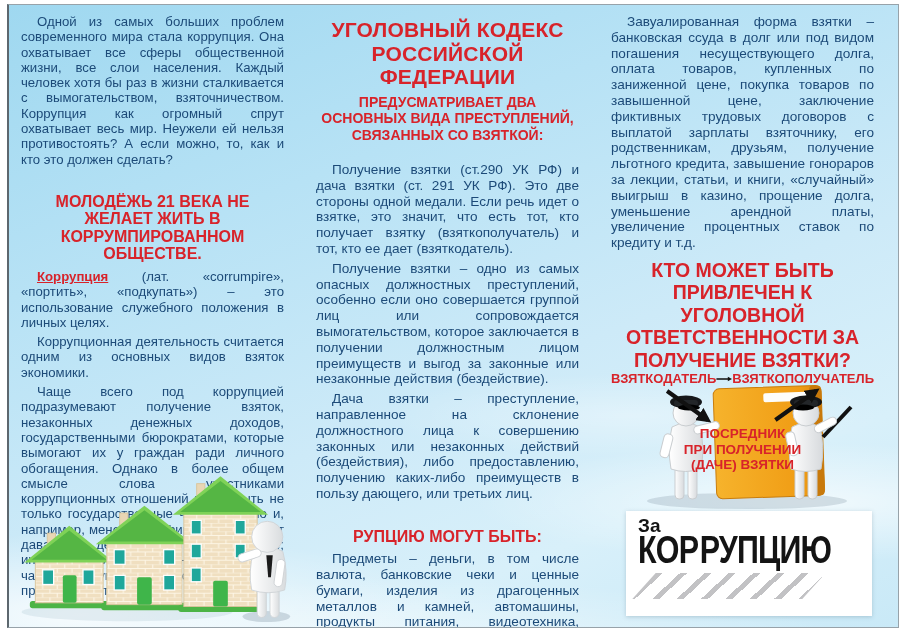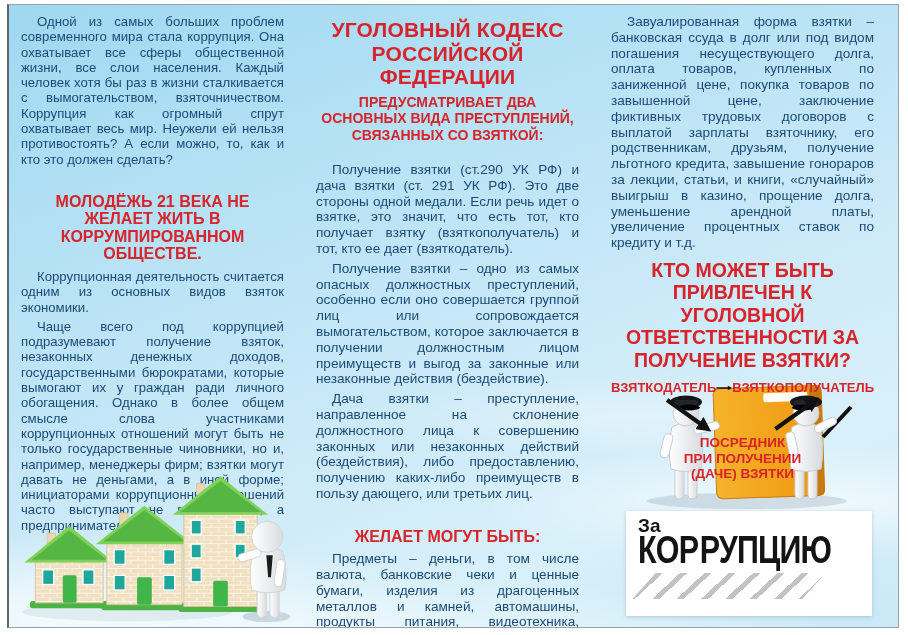--- a/index.html
+++ b/index.html
@@ -60,21 +60,21 @@
     font-weight:bold;
     text-align:center;
     margin:0 0 19px 0;
   }
 
   .right-heading {
     color:#d8232a;
     font-size:19.5px; line-height:22.5px;
     font-weight:800;
     text-align:center;
-    margin:8px 0 9px 0;
+    margin:8px 0 0 0;
   }
 
   
   .diagram { position:relative; z-index:2; }
   .diag-row {
     display:flex; align-items:center; justify-content:space-between;
     color:#d8232a; font-weight:800; font-size:13px;
     white-space:nowrap;
   }
   .diag-arrows { display:block; width:100%; height:40px; margin-top:2px; }
@@ -130,20 +130,21 @@
   }
 </style>
 </head>
 <body>
 
 <div class="sheet">
 
   <div class="col col-left">
     <p class="body">Одной из самых больших проблем современного мира стала коррупция. Она охватывает все сферы общественной жизни, все слои населения. Каждый человек хотя бы раз в жизни сталкивается с вымогательством, взяточничеством. Коррупция как огромный спрут охватывает весь мир. Неужели ей нельзя противостоять? А если можно, то, как и кто это должен сделать?</p>
     <h2 class="red-heading">МОЛОДЁЖЬ 21 ВЕКА НЕ ЖЕЛАЕТ ЖИТЬ В КОРРУМПИРОВАННОМ ОБЩЕСТВЕ.</h2>
+    <p class="body"><span class="term">Коррупция</span><span> (лат. «corrumpire», «портить», «подкупать») – это использование служебного положения в личных целях.</span></p>
     <p class="body">Коррупционная деятельность считается одним из основных видов взяток экономики.</p>
     <p class="body">Чаще всего под коррупцией подразумевают получение взяток, незаконных денежных доходов, государственными бюрократами, которые вымогают их у граждан ради личного обогащения. Однако в более общем смысле слова участниками коррупционных отношений могут быть не только государственные чиновники, но и, например, менеджеры фирм; взятки могут давать не деньгами, а в иной форме; инициаторами коррупционных отношений часто выступают не госчиновники, а предприниматели.</p>
 
     <div class="houses-wrap">
       <svg viewBox="0 0 300 190" preserveAspectRatio="xMidYMax meet">
         <defs>
           <pattern id="bricks" width="16" height="9" patternUnits="userSpaceOnUse">
             <rect width="16" height="9" fill="#f0dfc0"></rect>
             <path d="M0,0 H16 M0,4.5 H16 M4,0 V4.5 M12,4.5 V9" stroke="#fdf6e6" stroke-width="1.2" fill="none"></path>
           </pattern>
@@ -206,21 +207,21 @@
       </svg>
     </div>
   </div>
 
   <div class="col col-mid">
     <h1 class="mid-title">УГОЛОВНЫЙ КОДЕКС РОССИЙСКОЙ ФЕДЕРАЦИИ</h1>
     <h3 class="mid-subtitle">ПРЕДУСМАТРИВАЕТ ДВА ОСНОВНЫХ ВИДА ПРЕСТУПЛЕНИЙ, СВЯЗАННЫХ СО ВЗЯТКОЙ:</h3>
     <p class="body">Получение взятки (ст.290 УК РФ) и дача взятки (ст. 291 УК РФ). Это две стороны одной медали. Если речь идет о взятке, это значит, что есть тот, кто получает взятку (взяткополучатель) и тот, кто ее дает (взяткодатель).</p>
     <p class="body">Получение взятки – одно из самых опасных должностных преступлений, особенно если оно совершается группой лиц или сопровождается вымогательством, которое заключается в получении должностным лицом преимуществ и выгод за законные или незаконные действия (бездействие).</p>
     <p class="body">Дача взятки – преступление, направленное на склонение должностного лица к совершению законных или незаконных действий (бездействия), либо предоставлению, получению каких-либо преимуществ в пользу дающего, или третьих лиц.</p>
-    <h3 class="red-heading">ЖЕЛАЕТ МОГУТ БЫТЬ:</h3>
+    <h3 class="red-heading">РУПЦИЮ МОГУТ БЫТЬ:</h3>
     <p class="body">Предметы – деньги, в том числе валюта, банковские чеки и ценные бумаги, изделия из драгоценных металлов и камней, автомашины, продукты питания, видеотехника, бытовые приборы и другие товары, квартиры, дачи, загородные дома, гаражи, земельные участки и другая недвижимость.</p>
 
   </div>
 
   <div class="col col-right">
     <p class="body">Завуалированная форма взятки – банковская ссуда в долг или под видом погашения несуществующего долга, оплата товаров, купленных по заниженной цене, покупка товаров по завышенной цене, заключение фиктивных трудовых договоров с выплатой зарплаты взяточнику, его родственникам, друзьям, получение льготного кредита, завышение гонораров за лекции, статьи, и книги, «случайный» выигрыш в казино, прощение долга, уменьшение арендной платы, увеличение процентных ставок по кредиту и т.д.</p>
     <h2 class="right-heading">КТО МОЖЕТ БЫТЬ ПРИВЛЕЧЕН К УГОЛОВНОЙ ОТВЕТСТВЕННОСТИ ЗА ПОЛУЧЕНИЕ ВЗЯТКИ?</h2>
 
     <div class="diagram">
       <div class="diag-row">

